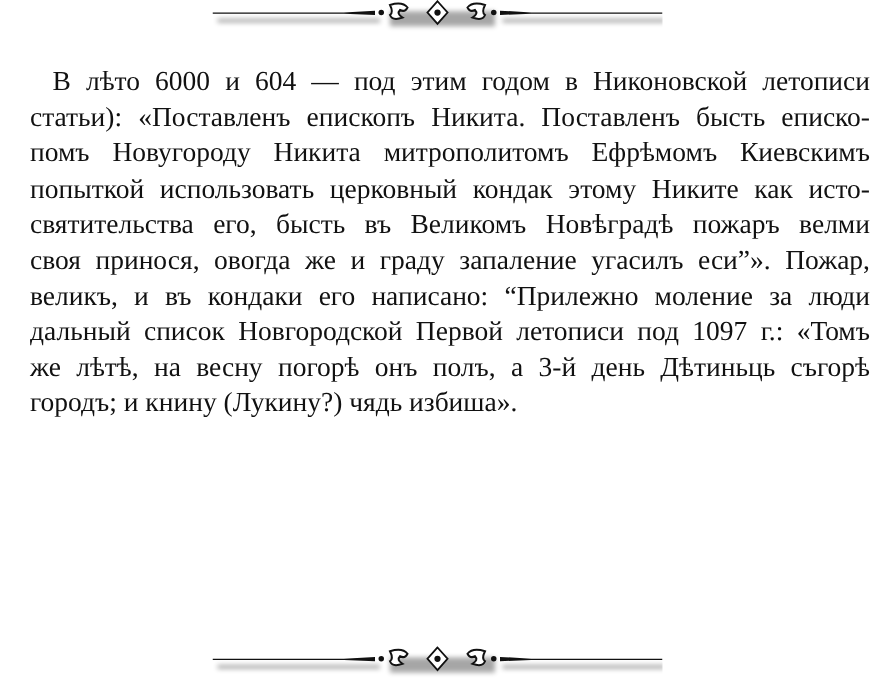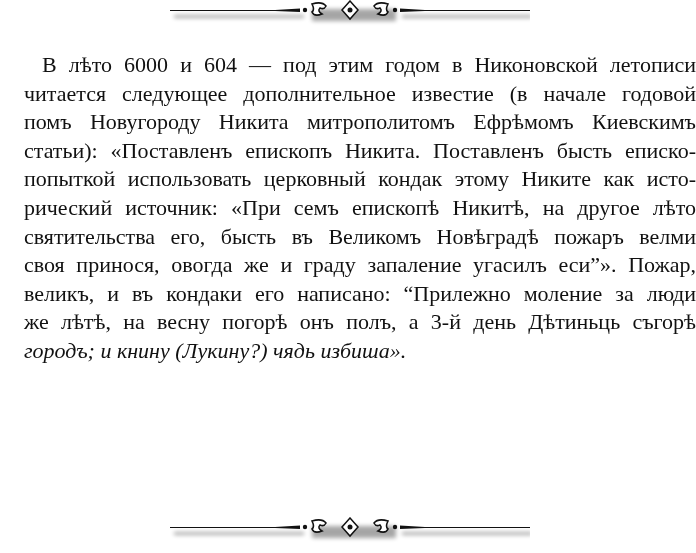--- a/index.html
+++ b/index.html
@@ -3,21 +3,21 @@
 <meta charset="utf-8">
 <style>
   html, body { margin:0; padding:0; background:#ffffff; }
   body { width:696px; height:553px; position:relative; overflow:hidden; font-family:"Liberation Serif", "DejaVu Serif", serif; color:#111; }
   .divider { position:absolute; left:170px; width:360px; height:26px; }
   .divider.top { top:0; }
   .divider.bottom { top:517px; }
   .text-block { position:absolute; left:24px; top:51px; width:672px; font-size:22px; line-height:28.6px; text-align:justify; }
   .text-block .line { display:block; white-space:nowrap; text-align-last:justify; text-align:justify; }
   .text-block .line.first { text-indent:18px; }
-  .text-block .line.last { text-align-last:left;font-style:italic; }
+  .text-block .line.last { text-align-last:left; }
 </style>
 </head>
 <body>
 
 <svg class="divider top" viewBox="0 0 360 26">
   <defs>
     <filter id="sh1" x="-10%" y="-50%" width="120%" height="300%">
         <feGaussianBlur stdDeviation="2"></feGaussianBlur>
       </filter>
   </defs>
@@ -31,28 +31,27 @@
   <circle cx="135" cy="10" r="2.2" fill="#111"></circle>
   <circle cx="225" cy="10" r="2.2" fill="#111"></circle>
   <path d="M142 4 q10 -3 14 2 q-2 4 -6 2 q-3 3 2 6 q-8 3 -10 -2 q3 -2 -0 -8 z" fill="#fff" stroke="#111" stroke-width="1.6"></path>
   <path d="M218 4 q-10 -3 -14 2 q2 4 6 2 q3 3 -2 6 q8 3 10 -2 q-3 -2 0 -8 z" fill="#fff" stroke="#111" stroke-width="1.6"></path>
   <path d="M180 1 L188 10 L180 19 L172 10 Z" fill="#fff" stroke="#111" stroke-width="1.5"></path>
   <circle cx="180" cy="10" r="2.5" fill="#111"></circle>
 </svg>
 
 <div class="text-block">
   <span class="line first">В лѣто 6000 и 604 — под этим годом в Никоновской летописи</span>
-  <span class="line">читается следующее дополнительное известие (в начале годовой</span>
+  <span class="line">статьи): «Поставленъ епископъ Никита. Поставленъ бысть еписко-</span>
   <span class="line">помъ Новугороду Никита митрополитомъ Ефрѣмомъ Киевскимъ</span>
-  <span class="line">статьи): «Поставленъ епископъ Никита. Поставленъ бысть еписко-</span>
   <span class="line">попыткой использовать церковный кондак этому Никите как исто-</span>
-  <span class="line">рический источник: «При семъ епископѣ Никитѣ, на другое лѣто</span>
   <span class="line">святительства его, бысть въ Великомъ Новѣградѣ пожаръ велми</span>
   <span class="line">своя принося, овогда же и граду запаление угасилъ еси”». Пожар,</span>
   <span class="line">великъ, и въ кондаки его написано: “Прилежно моление за люди</span>
+  <span class="line">дальный список Новгородской Первой летописи под 1097 г.: «Томъ</span>
   <span class="line">же лѣтѣ, на весну погорѣ онъ полъ, а 3-й день Дѣтиньць съгорѣ</span>
   <span class="line last">городъ; и книну (Лукину?) чядь избиша».</span>
 </div>
 
 <svg class="divider bottom" viewBox="0 0 360 26">
   <defs>
     <filter id="sh2" x="-10%" y="-50%" width="120%" height="300%">
         <feGaussianBlur stdDeviation="2"></feGaussianBlur>
       </filter>
   </defs>

